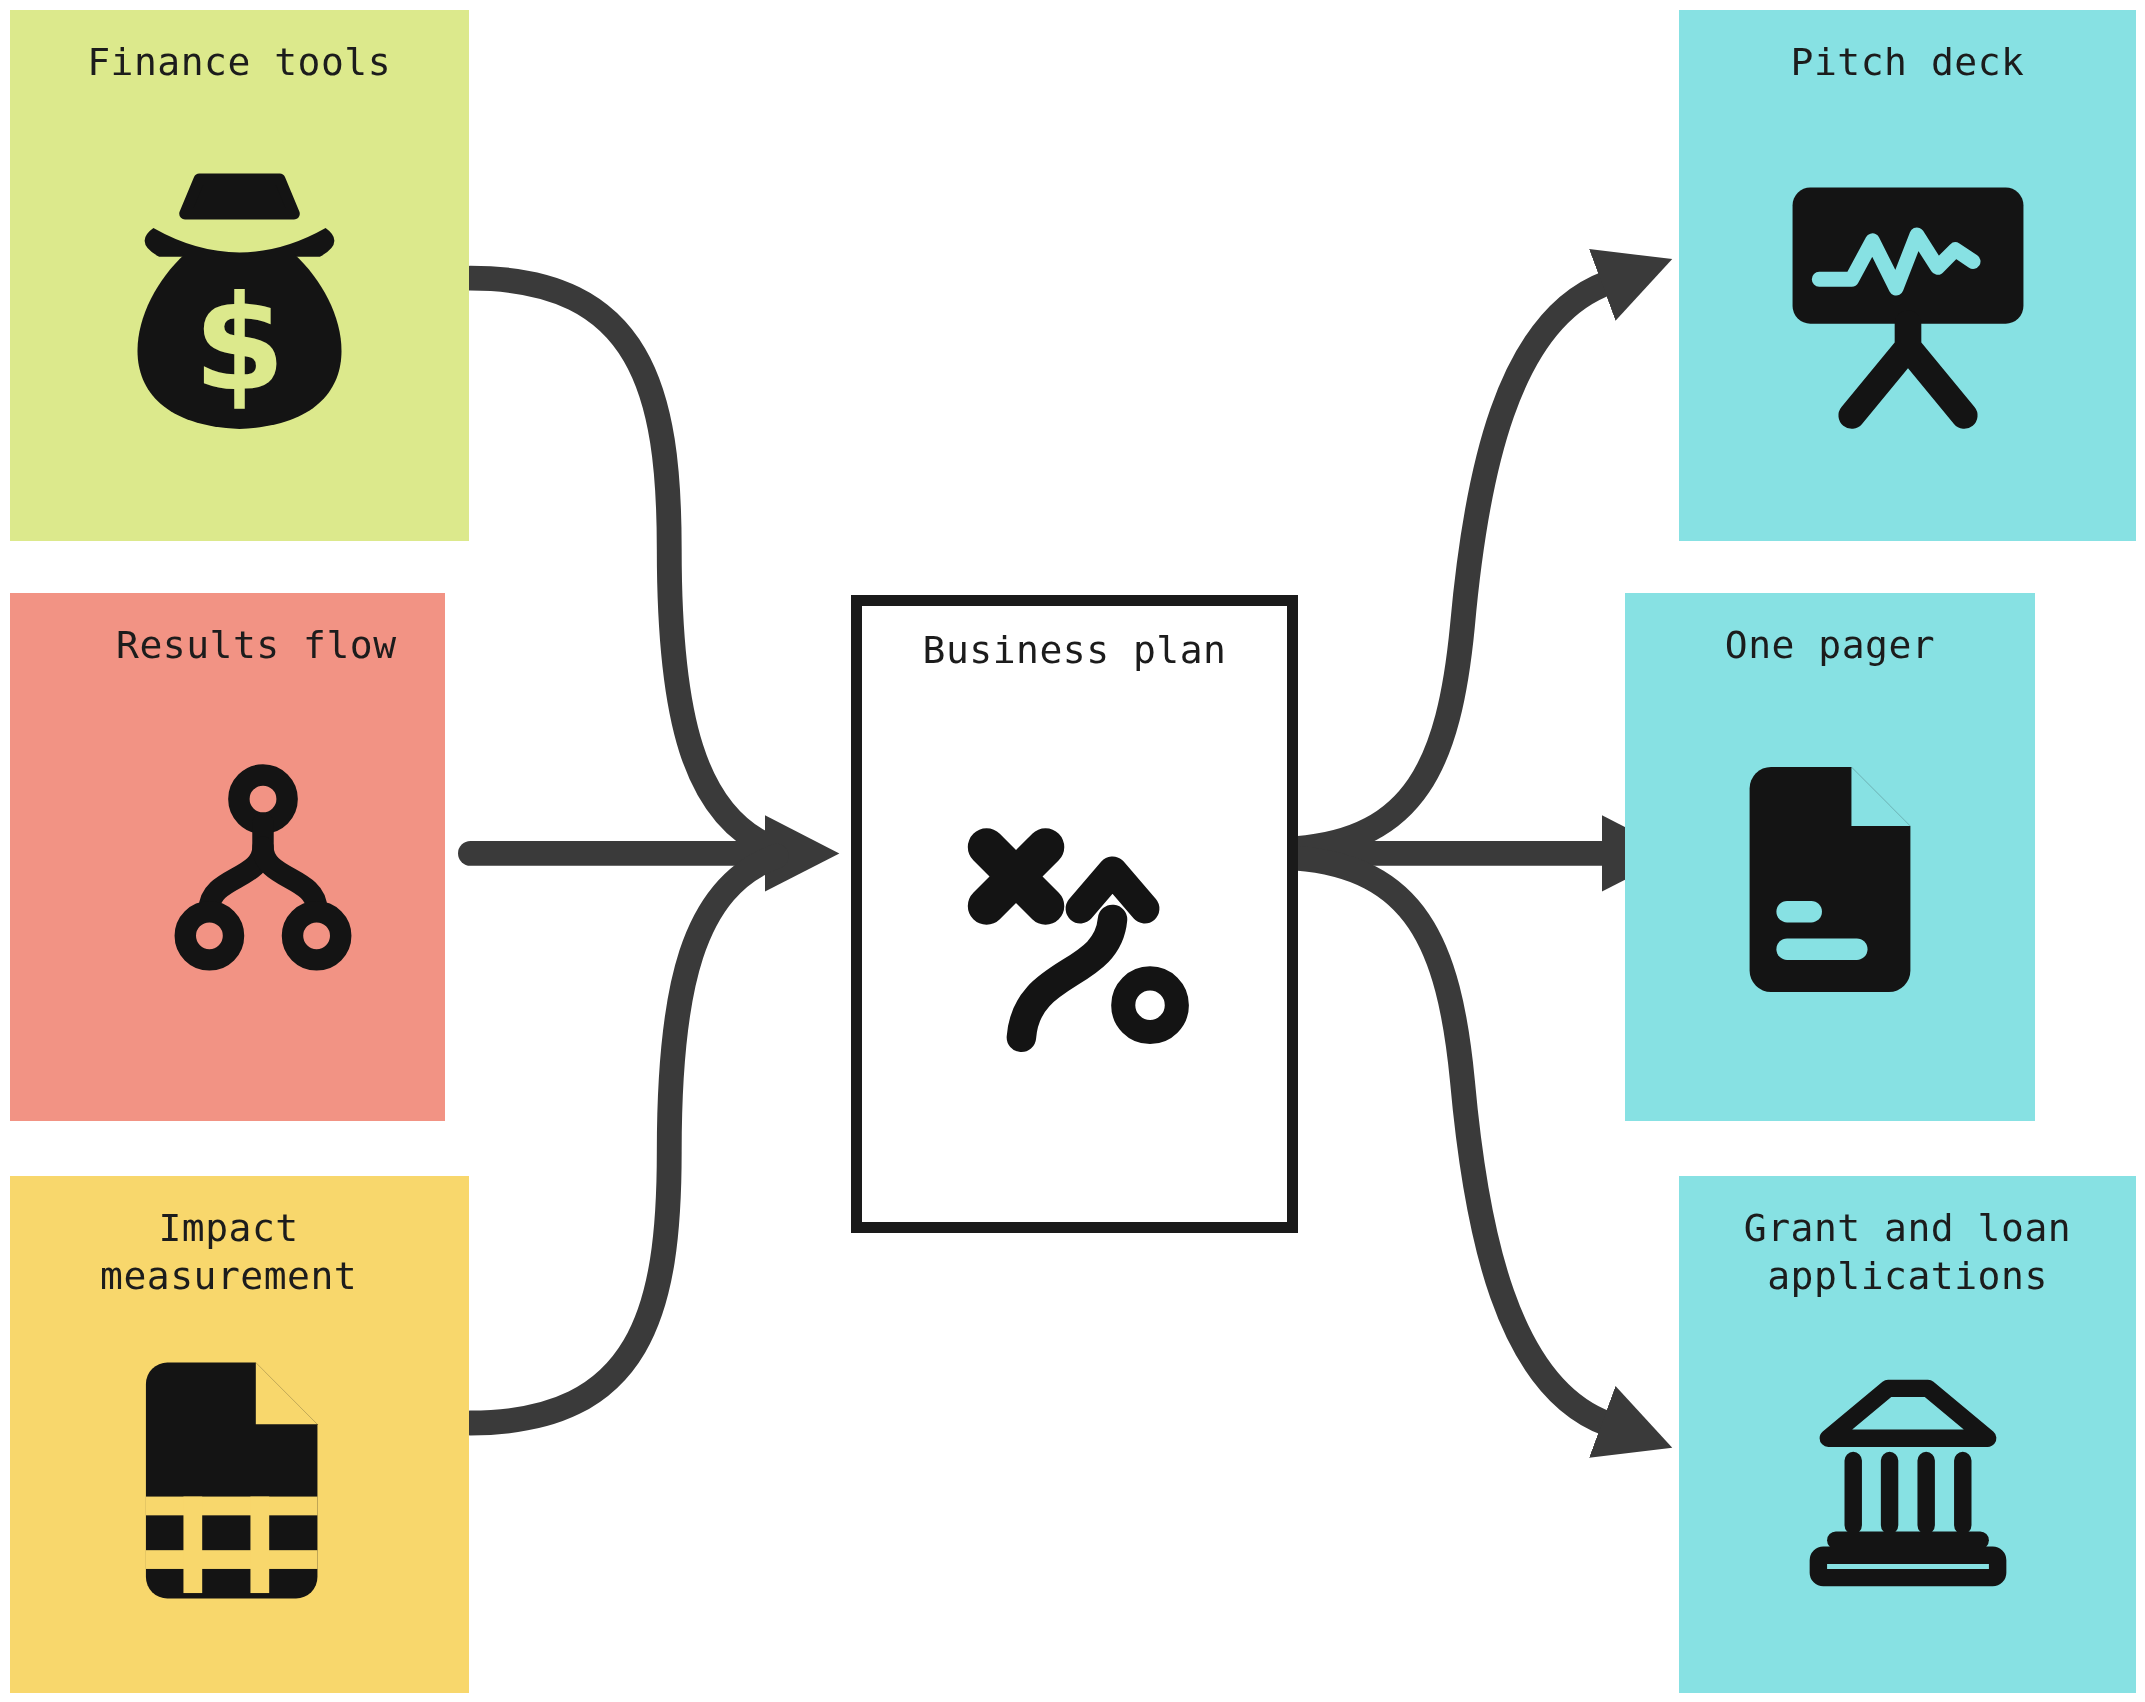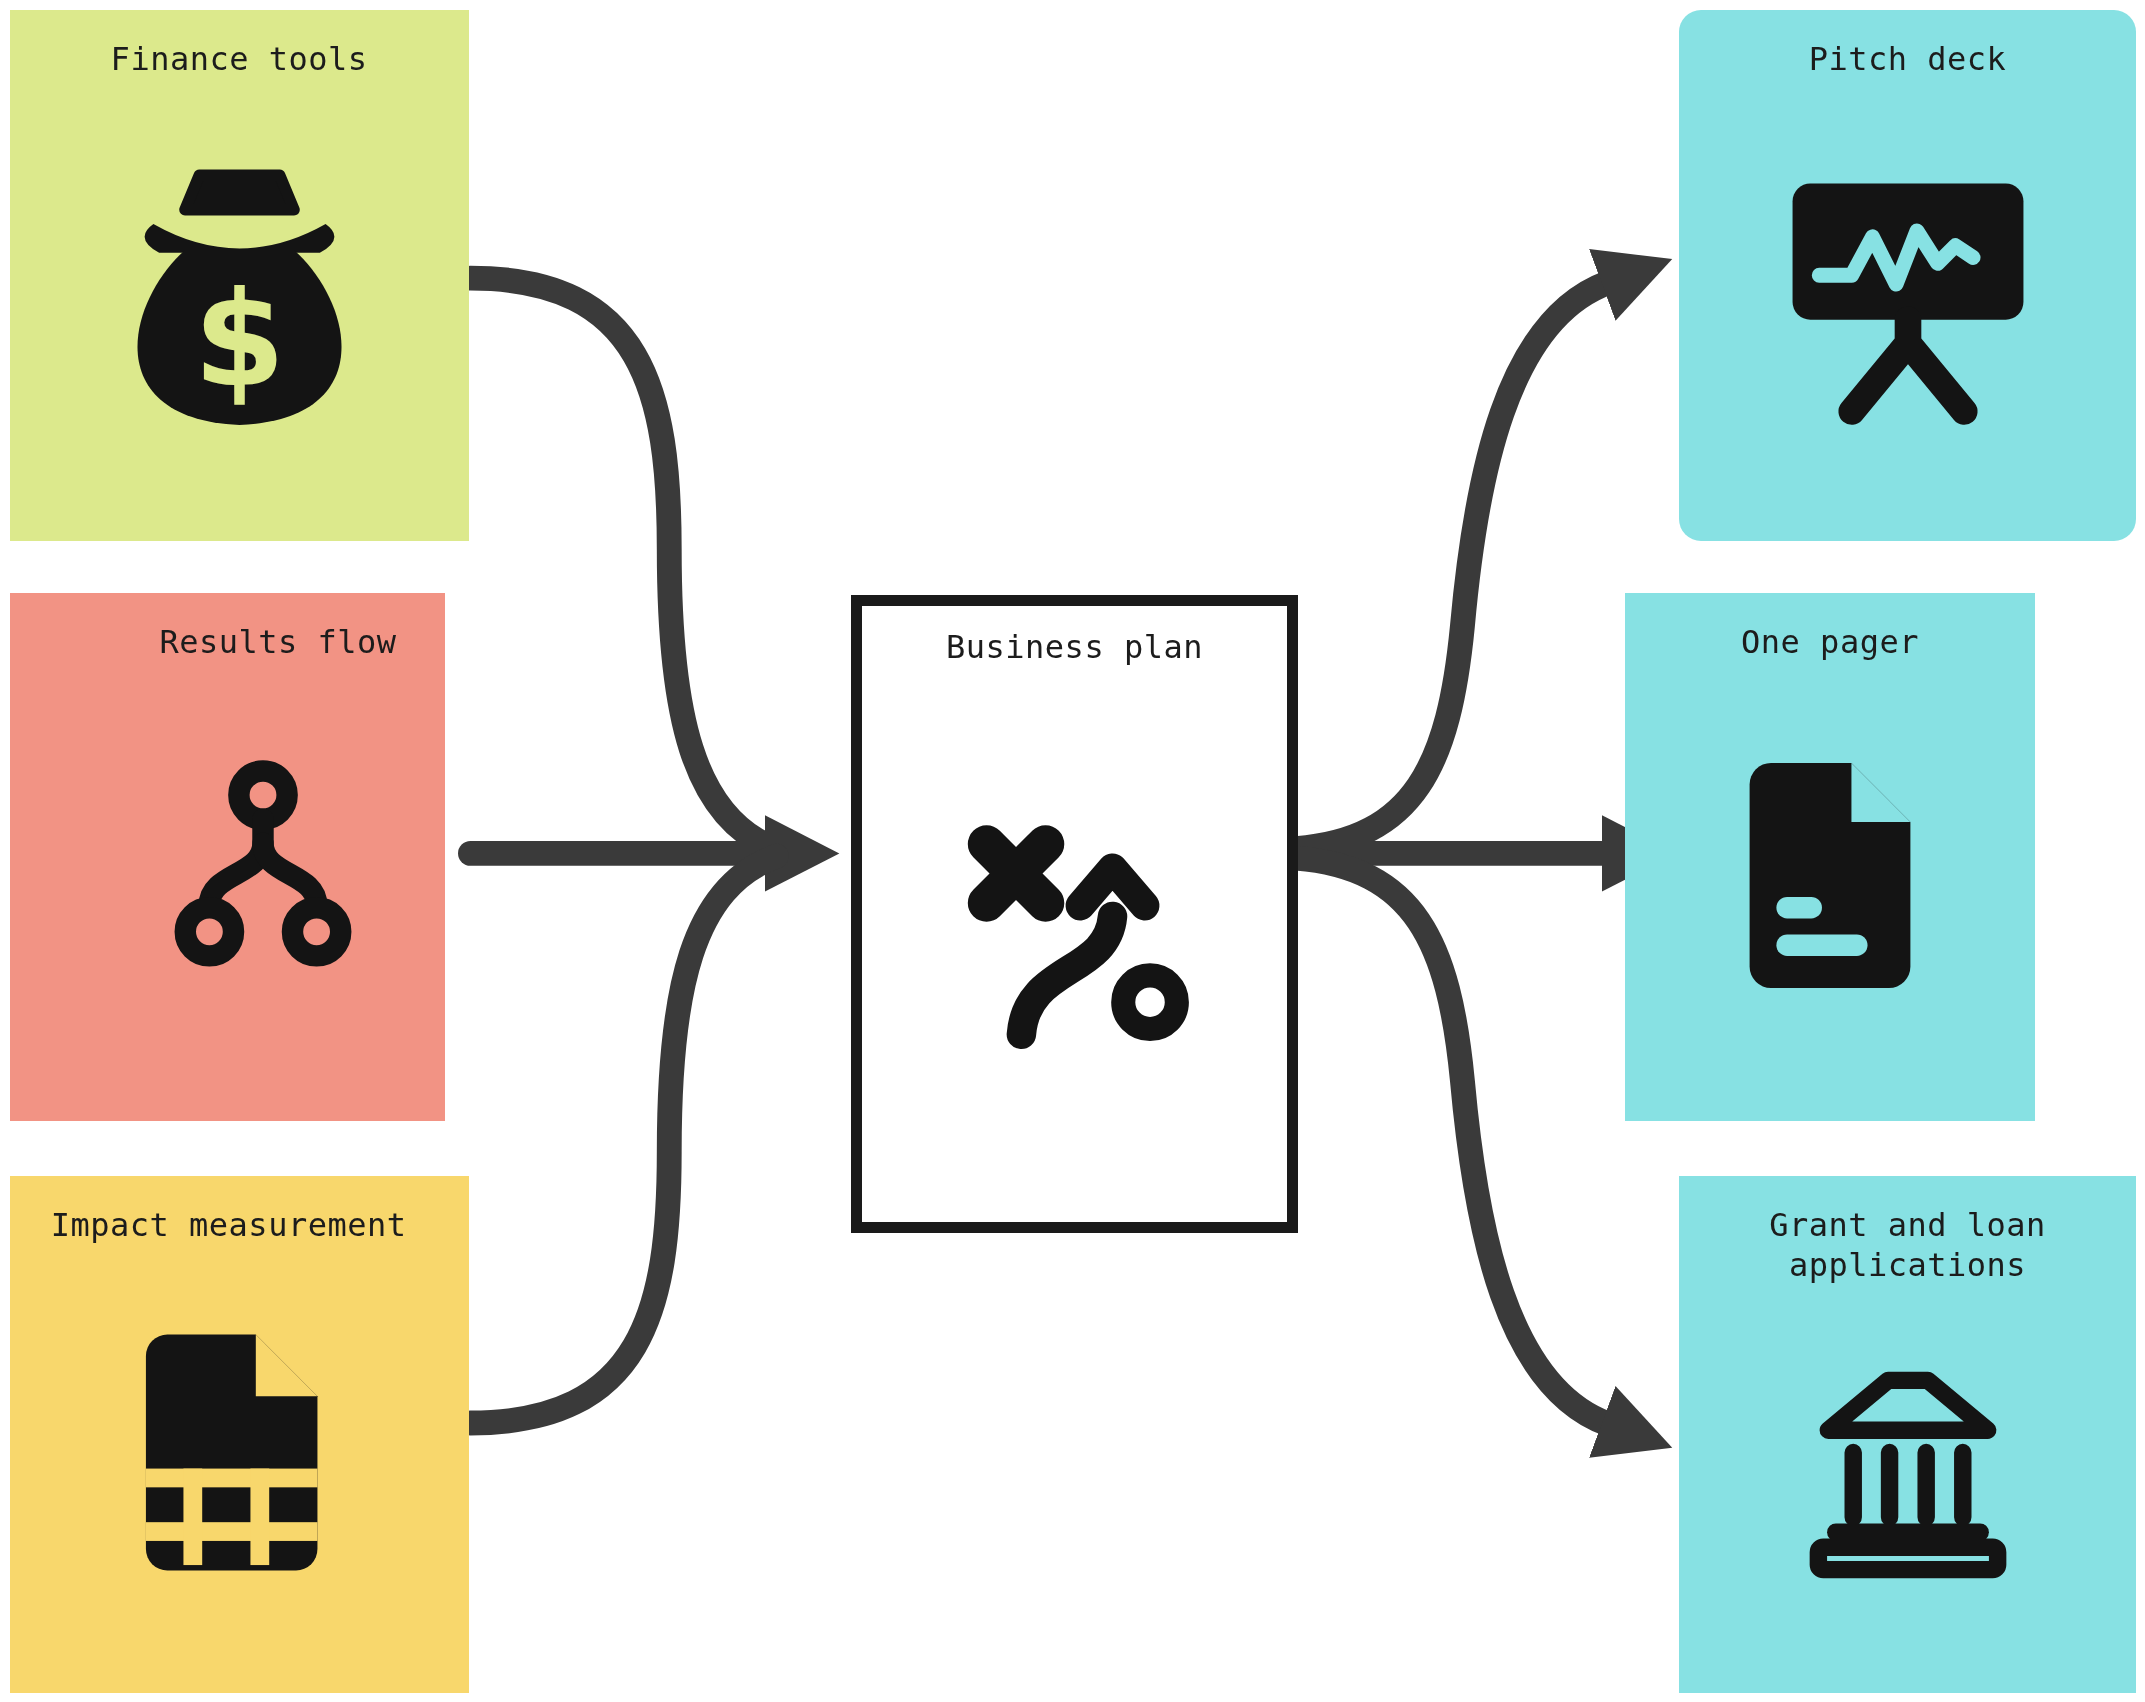--- a/index.html
+++ b/index.html
@@ -10,21 +10,21 @@
     font-family:"DejaVu Sans Mono","Liberation Mono",monospace;
     overflow:hidden;
   }
   .arrows{position:absolute;left:0;top:0;width:2146px;height:1702px;z-index:1;}
   .node{
     position:absolute;z-index:2;
     display:flex;flex-direction:column;align-items:center;
     padding:29px 48px 32.5px 48px;box-sizing:border-box;
   }
   .node .label{
-    font-size:32px;line-height:1.25;color:#1c1c1c;
+    font-size:38px;line-height:1.25;color:#1c1c1c;
     text-align:center;letter-spacing:0.5px;
   }
   .node .icon{margin:auto 0;display:block;}
   
   .n-finance{left:9.6px;top:9.6px;width:459px;height:531px;}
   .n-results{left:9.6px;top:593px;width:435px;height:528px;align-items:flex-end;}
   .n-impact{left:9.6px;top:1176px;width:459px;height:517px;}
   
   .n-pitch{left:1679px;top:9.6px;width:457px;height:531px;}
   .n-onepager{left:1625px;top:593px;width:410px;height:528px;}
@@ -97,21 +97,21 @@
     <svg class="icon" width="268" height="287" viewBox="0 0 100 100">
       <g fill="none" stroke="#141414" stroke-linecap="round" stroke-linejoin="round">
         <path d="M17 17 L39 39 M39 17 L17 39" stroke-width="14"></path>
         <path d="M30 88 C32 62 62 66 64 44" stroke-width="11"></path>
         <path d="M52 40 L64 26 L76 40" stroke-width="11"></path>
         <circle cx="78" cy="76" r="10" stroke-width="9"></circle>
       </g>
     </svg>
   </div>
 
-  <div class="node n-pitch" style="background-color: rgb(135, 225, 227); border-radius: 22px;">
+  <div class="node n-pitch" style="background-color: rgb(135, 225, 227);">
     <div class="label">Pitch deck</div>
     <svg class="icon" width="296" height="296" viewBox="0 0 100 100">
       <rect x="11" y="13" width="78" height="46" rx="6" fill="#141414"></rect>
       <path d="M20 44 H31 L38 31 L46 47 L53 29 L60 40 L66 34 L72 38" stroke="#87e1e3" stroke-width="5" fill="none" stroke-linecap="round" stroke-linejoin="round"></path>
       <path d="M50 59 V67 M50 67 L31 90 M50 67 L69 90" stroke="#141414" stroke-width="9" fill="none" stroke-linecap="round"></path>
     </svg>
   </div>
 
   <div class="node n-onepager" style="background-color: rgb(135, 225, 227);">
     <div class="label">One pager</div>

